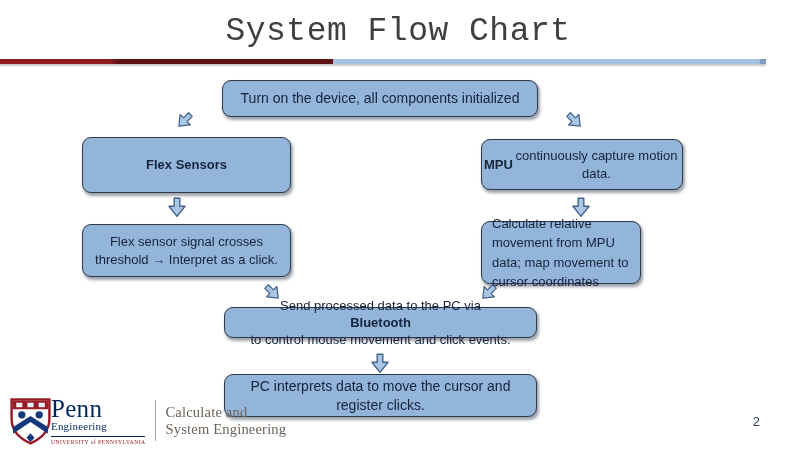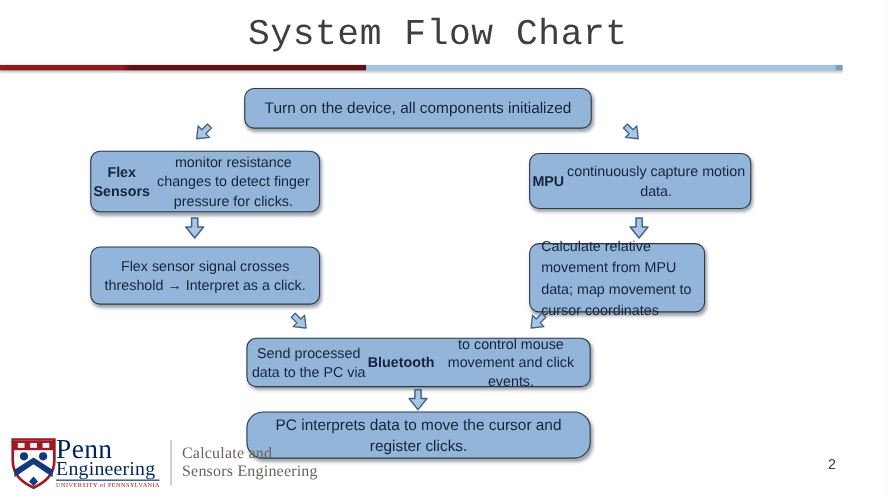--- a/index.html
+++ b/index.html
@@ -27,43 +27,43 @@
     text-align:center;color:#16233c;line-height:1.32;
     box-shadow:1.5px 2.5px 3px rgba(40,50,70,.45);
     padding:2px 2px;
   }
   .b1{left:222px;top:80px;width:316px;height:37px;font-size:14px;}
   .b2{left:82px;top:137px;width:209px;height:56px;font-size:13px;}
   .b3{left:481px;top:139px;width:202px;height:51px;font-size:13px;}
   .b4{left:82px;top:224px;width:209px;height:53px;font-size:13px;}
   .b5{left:481px;top:221px;width:160px;height:63px;font-size:13px;
       justify-content:flex-start;text-align:left;padding-left:10px;line-height:1.5;}
-  .b6{left:224px;top:307px;width:313px;height:45px;font-size:13px;}
-  .b7{left:224px;top:374px;width:313px;height:43px;font-size:14px;border-radius:15px;}
+  .b6{left:224px;top:307px;width:313px;height:31px;font-size:13px;flex-direction:column;}
+  .b7{left:224px;top:374px;width:313px;height:43px;font-size:14px;}
   
   .arrow{position:absolute;}
   .arrow svg{display:block;width:100%;height:100%;}
   .arrow path{fill:var(--arrow-fill,#a9c6e3);stroke:var(--arrow-border,#46618c);stroke-width:1.7;stroke-linejoin:round;}
   .vert{width:22px;height:21px;}
   .diag{width:19px;height:19px;}
   .rot-dl{transform:rotate(45deg);}
   .rot-dr{transform:rotate(-45deg);}
   .a1{left:175px;top:111px;}
   .a2{left:565px;top:111px;}
   .a3{left:166px;top:197px;}
   .a4{left:570px;top:197px;}
   .a5{left:263px;top:283px;}
   .a6{left:479px;top:283px;}
   .a7{left:369px;top:353px;}
   
   .logo{position:absolute;left:10px;top:398px;display:flex;align-items:flex-start;}
   .shield{width:41px;height:47px;flex:0 0 auto;}
   .logo-text{margin-left:0;font-family:Liberation Serif, serif;color:var(--penn-navy,#01245f);}
   .penn-line1{font-size:25px;line-height:21px;letter-spacing:.3px;}
-  .penn-line2{font-size:18px;line-height:15px;padding-bottom:2px;border-bottom:1.5px solid var(--penn-navy,#01245f);letter-spacing:.2px;}
+  .penn-line2{font-size:11px;line-height:15px;padding-bottom:2px;border-bottom:1.5px solid var(--penn-navy,#01245f);letter-spacing:.2px;}
   .penn-line3{font-size:5.6px;color:var(--penn-red,#9a1b26);letter-spacing:.45px;margin-top:1.5px;white-space:nowrap;}
   .logo-divider{width:1px;background:#a8a8a8;align-self:stretch;margin:2px 9px 4px 10px;}
   .dept{font-family:"Liberation Serif",serif;font-size:14.5px;line-height:17px;color:var(--dept-gray,#6c635a);margin-top:6px;letter-spacing:.2px;}
   
   .pageno{position:absolute;right:46px;top:414px;font-size:13px;color:#2f3e5c;}
 </style>
 </head>
 <body>
 
 <div class="slide">
@@ -72,21 +72,20 @@
 
   <div class="rule rule-maroon"></div>
   <div class="rule rule-blue"></div>
   <div class="rule rule-cap"></div>
 
   <div class="fbox b1">
       <span>Turn on the device, all components initialized</span>
     </div>
   <div class="fbox b2">
       <b>Flex Sensors</b>
-      <span> monitor resistance changes to detect finger pressure for clicks.</span>
     </div>
   <div class="fbox b4">
       <span>Flex sensor signal crosses threshold → Interpret as a click.</span>
     </div>
   <div class="fbox b3">
       <b>MPU</b>
       <span> continuously capture motion data.</span>
     </div>
   <div class="fbox b5">
       <span>Calculate relative movement from MPU data; map movement to cursor coordinates</span>
@@ -149,19 +148,19 @@
       <path d="M20 34.5 L24 38.8 L20 43 L16 38.8 Z" fill="#14397c"></path>
     </svg>
     <div class="logo-text">
       <div class="penn-line1">Penn</div>
       <div class="penn-line2">Engineering</div>
       <div class="penn-line3">UNIVERSITY of PENNSYLVANIA</div>
     </div>
     <div class="logo-divider"></div>
     <div class="dept">
       <div>Calculate and</div>
-      <div>Sensors Engineering</div>
+      <div>System Engineering</div>
     </div>
   </div>
 
   <div class="pageno">2</div>
 
 </div>
 
 </body></html>

